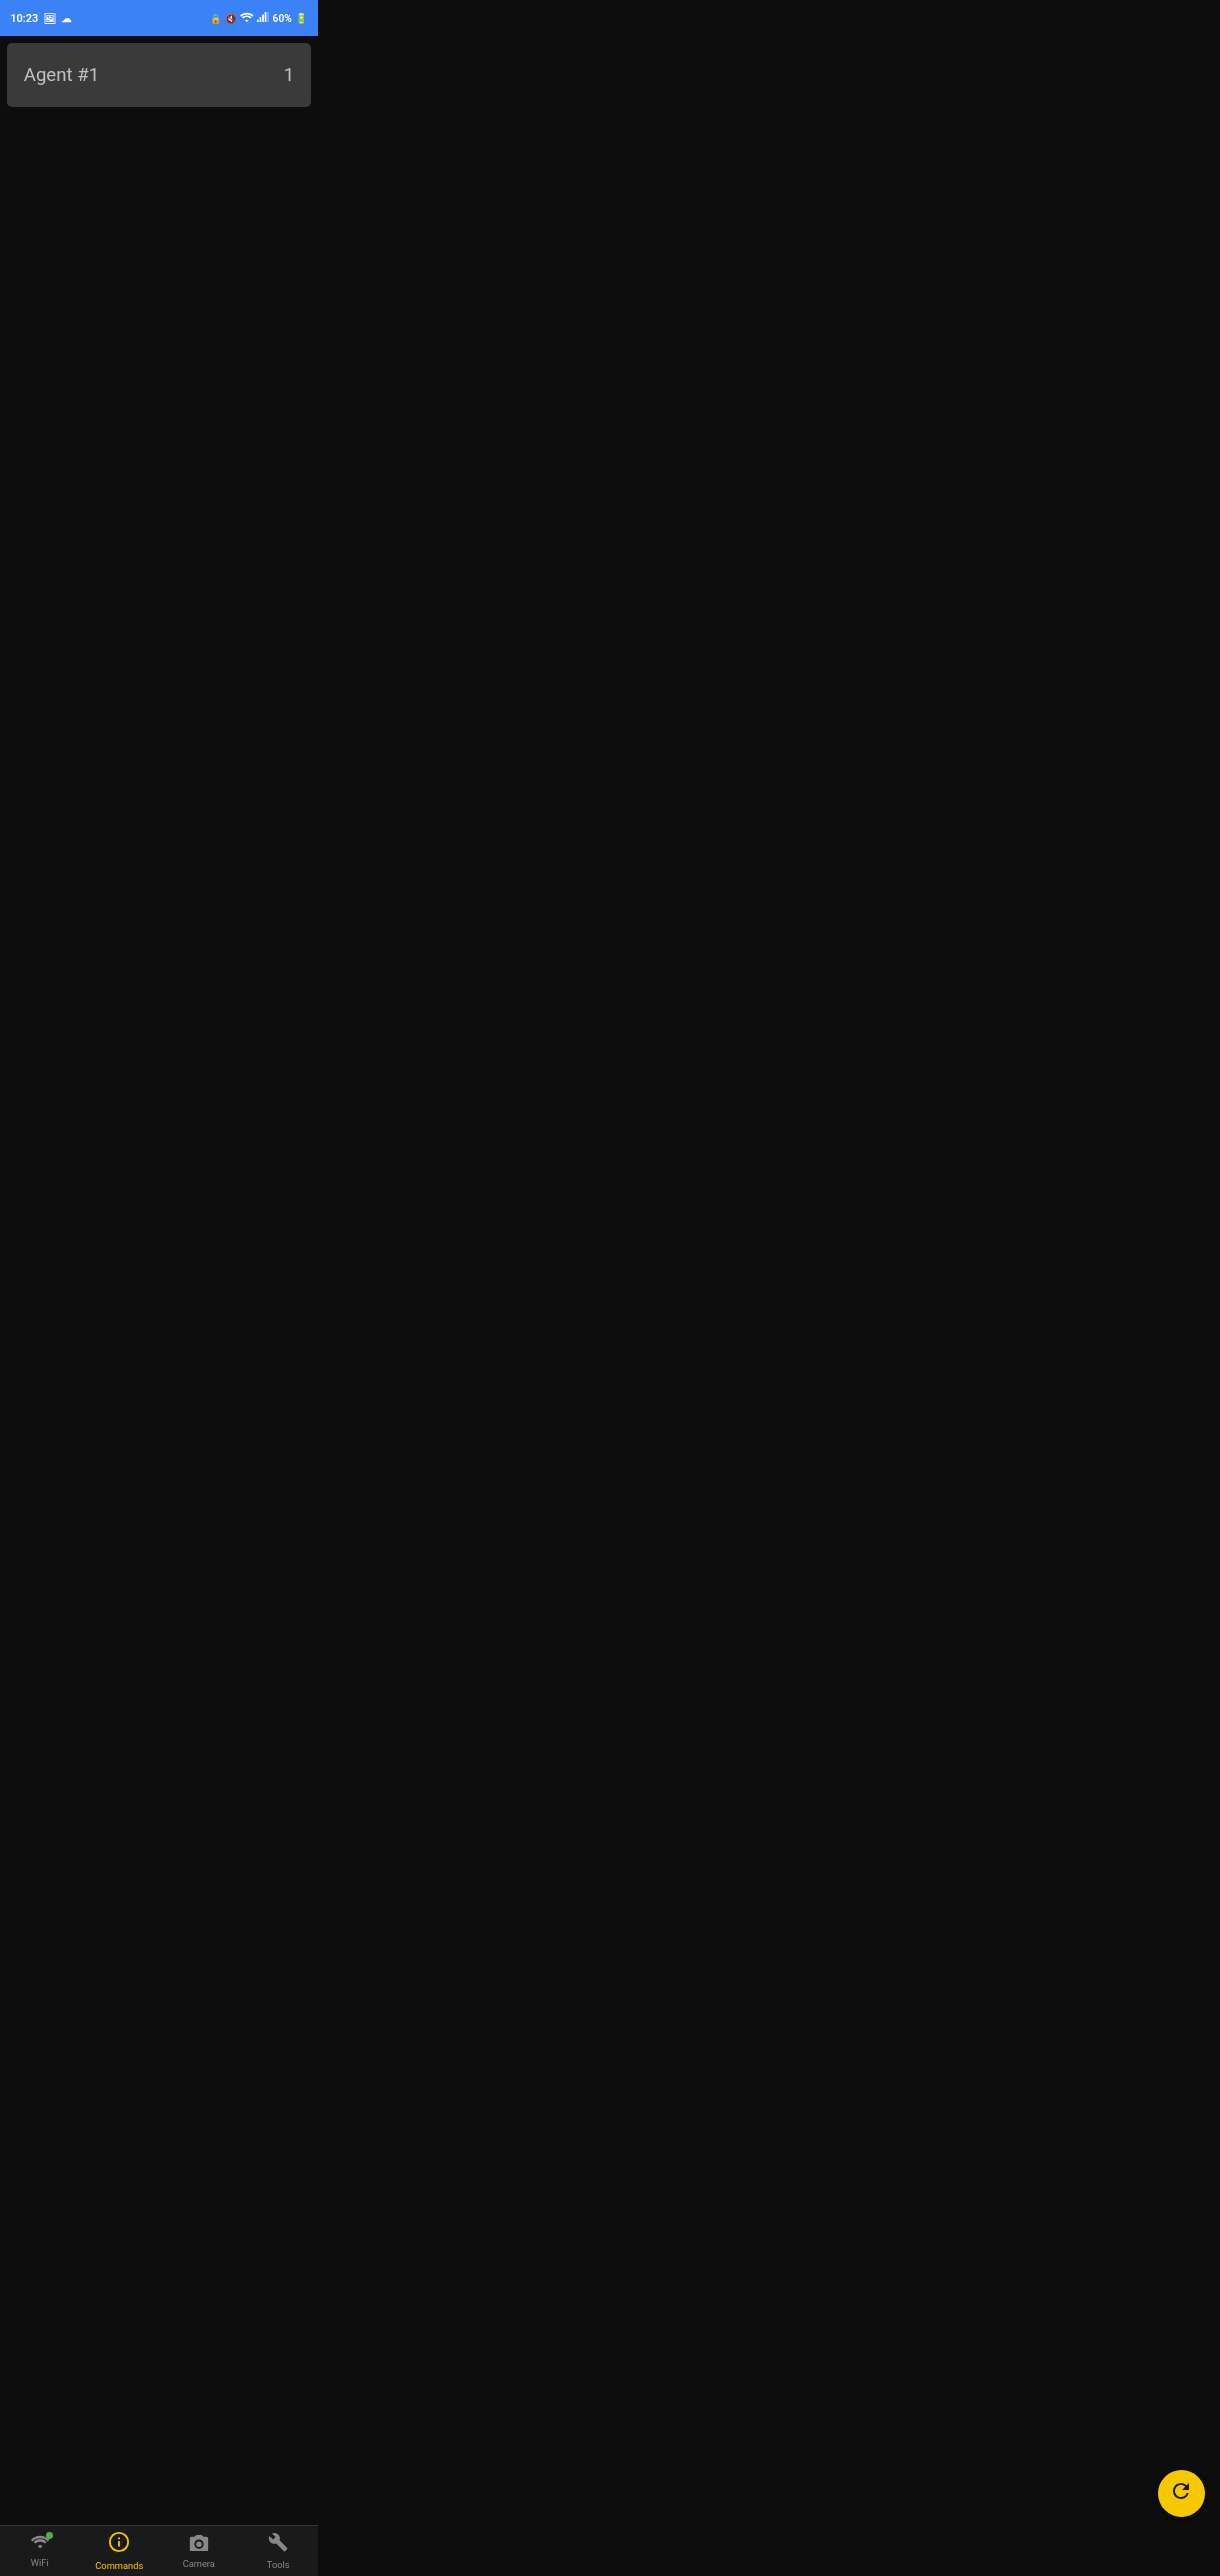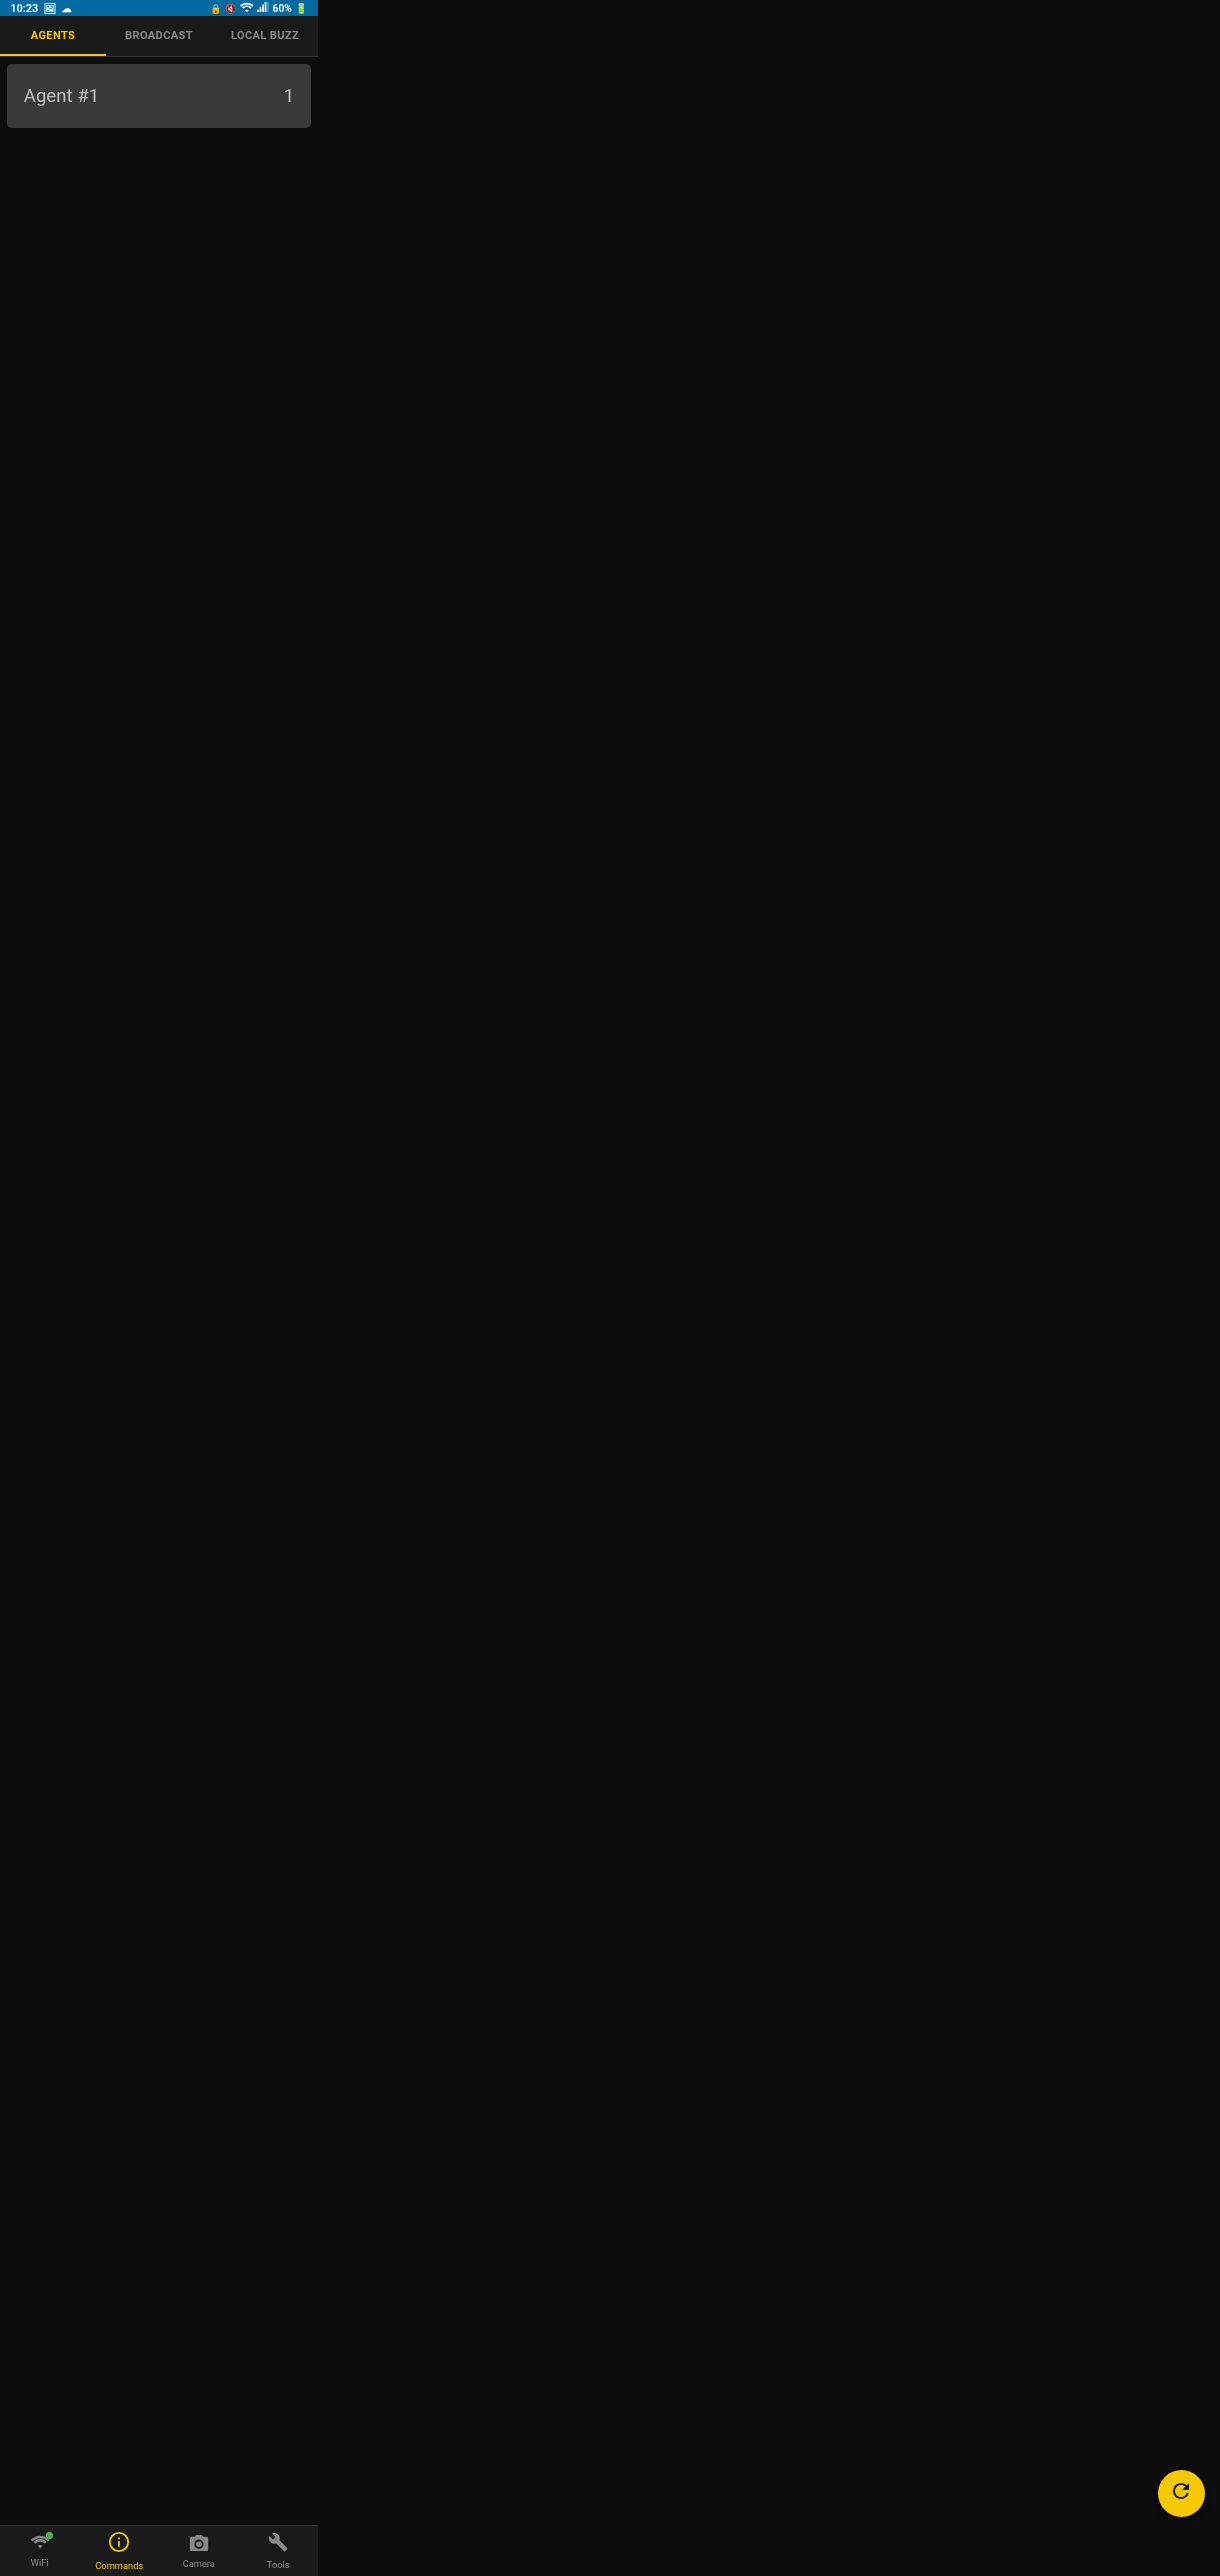--- a/index.html
+++ b/index.html
@@ -13,22 +13,22 @@
       width: 318px;
       height: 688px;
       background-color: #0d0d0d;
       font-family: 'Roboto', Arial, sans-serif;
       overflow: hidden;
       position: relative;
     }
 
     
     .status-bar {
-      background-color: #0369a1;
-      height: 16px;
+      background-color: #3b82f6;
+      height: 36px;
       display: flex;
       align-items: center;
       justify-content: space-between;
       padding: 0 10.2px;
     }
 
     .status-bar-left {
       color: white;
       font-size: 11px;
       font-weight: 600;
@@ -219,31 +219,20 @@
           <rect x="6" y="3" width="2" height="9"></rect>
           <rect x="9" y="0" width="2" height="12"></rect>
           <rect x="12" y="0" width="2" height="12" opacity="0.3"></rect>
         </svg>
       </span>
       <span style="font-size:10.2px; font-weight:600;">60%</span>
       <span style="font-size:10.2px;">🔋</span>
     </div>
   </div>
 
-  <div class="tab-bar">
-    <div class="tab active">
-      <span>AGENTS</span>
-    </div>
-    <div class="tab">
-      <span>BROADCAST</span>
-    </div>
-    <div class="tab">
-      <span>LOCAL BUZZ</span>
-    </div>
-  </div>
 
   <div class="content-area">
 
     <div class="agent-list">
 
       <div class="agent-item">
         <span class="agent-name">Agent #1</span>
         <span class="agent-number">1</span>
       </div>
 

